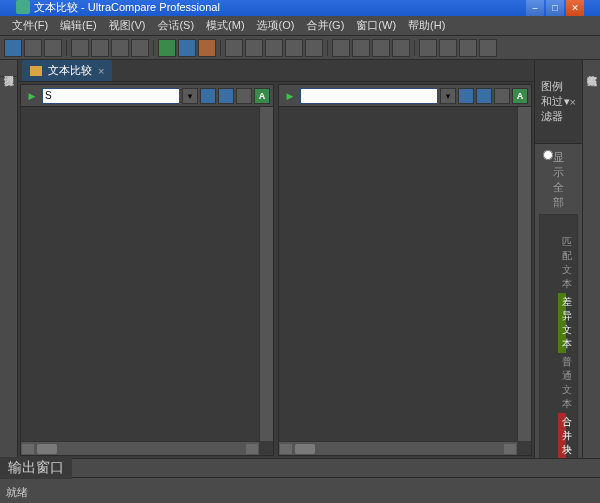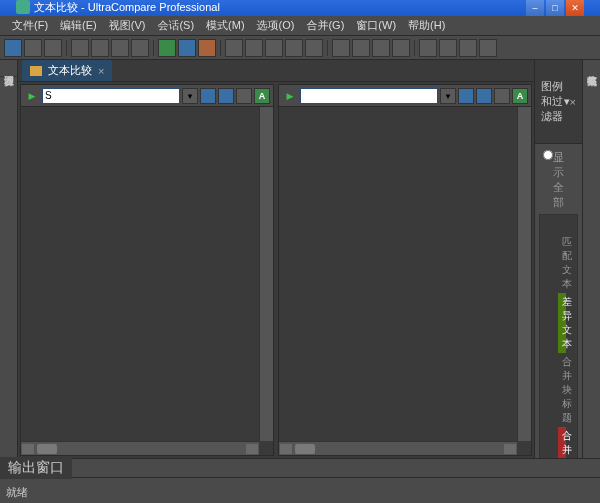--- a/index.html
+++ b/index.html
@@ -195,21 +195,21 @@
     </div>
     <div class="lp-body">
       <label class="lp-radio">
           <input type="radio" name="f" style="">
           <span>显示全部</span>
         </label>
 
       <div class="lp-group">
         <div class="lp-item">匹配文本</div>
         <div class="lp-item red">差异文本</div>
-        <div class="lp-item">合并块标题</div>
+        <div class="lp-item">普通文本</div>
         <div class="lp-item redbg">合并块标题 1 - 2</div>
 
       </div>
 
     </div>
   </div>
 
   <div class="sidebar-right">
     <div class="vtab">书签与收藏夹</div>
   </div>

